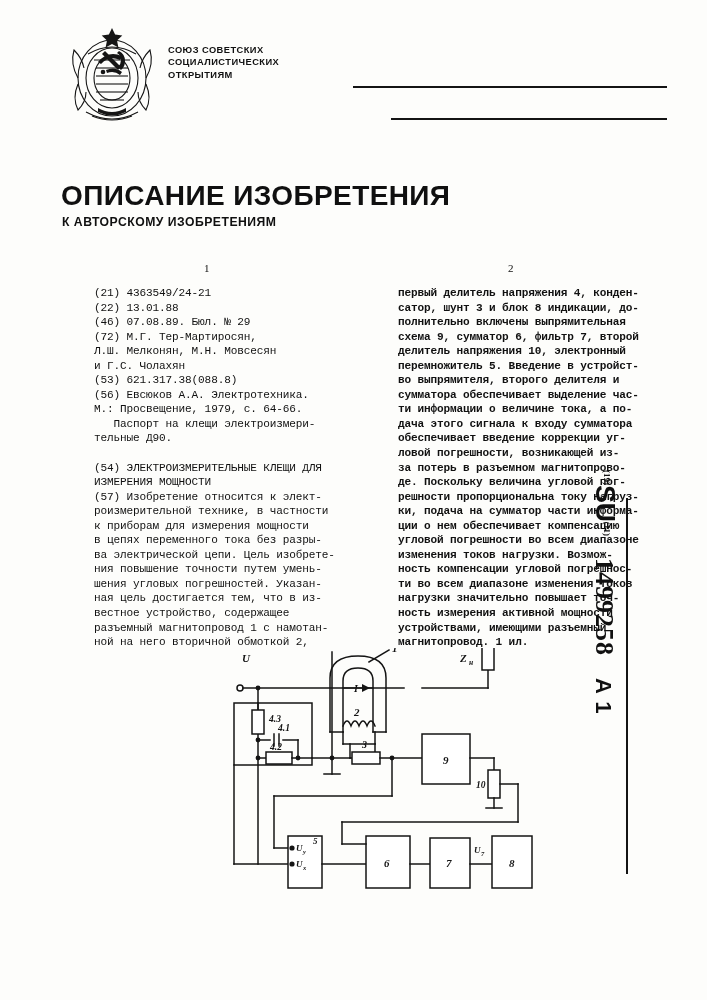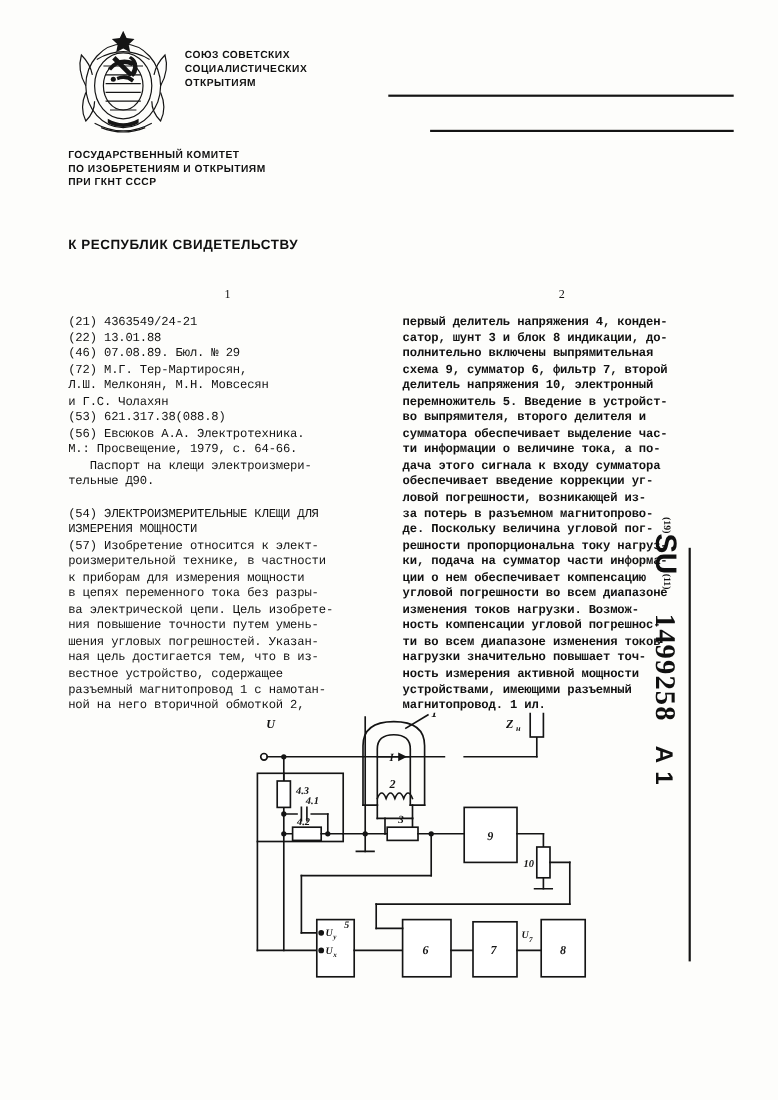--- a/index.html
+++ b/index.html
@@ -75,20 +75,21 @@
 
   
   .col{
     position:absolute;top:286px;width:278px;
     font-family:"Liberation Mono","DejaVu Sans Mono",monospace;
     font-size:11.1px;
     line-height:14.55px;
     letter-spacing:-0.15px;
     color:#111;
     white-space:pre-wrap;
+    margin-left:32px;
   }
   .col.left{left:62px;}
   .col.right{left:366px;font-weight:bold;}
 
   
   .sidemark{
     position:absolute;left:620px;top:470px;
     width:420px;height:60px;
     transform:rotate(90deg);
     transform-origin:0 0;
@@ -148,27 +149,23 @@
       <div>СОЮЗ СОВЕТСКИХ</div>
       <div>СОЦИАЛИСТИЧЕСКИХ</div>
       <div>ОТКРЫТИЯМ</div>
     </div>
 
     <div class="rule1"></div>
 
     <div class="rule2"></div>
   </div>
 
-  <div class="committee">
-    <div>ГОСУДАРСТВЕННЫЙ КОМИТЕТ</div>
-    <div>ПО ИЗОБРЕТЕНИЯМ И ОТКРЫТИЯМ</div>
-    <div>ПРИ ГКНТ СССР</div>
-  </div>
-
-  <div class="subtitle">К РЕСПУБЛИК СВИДЕТЕЛЬСТВУ</div>
+
+  <div class="bigtitle">ОПИСАНИЕ ИЗОБРЕТЕНИЯ</div>
+  <div class="subtitle">К АВТОРСКОМУ ИЗОБРЕТЕНИЯМ</div>
 
   <div class="colnum c1">1</div>
   <div class="colnum c2">2</div>
 
   <div class="col left">(21) 4363549/24-21
 (22) 13.01.88
 (46) 07.08.89. Бюл. № 29
 (72) М.Г. Тер-Мартиросян,
 Л.Ш. Мелконян, М.Н. Мовсесян
 и Г.С. Чолахян

